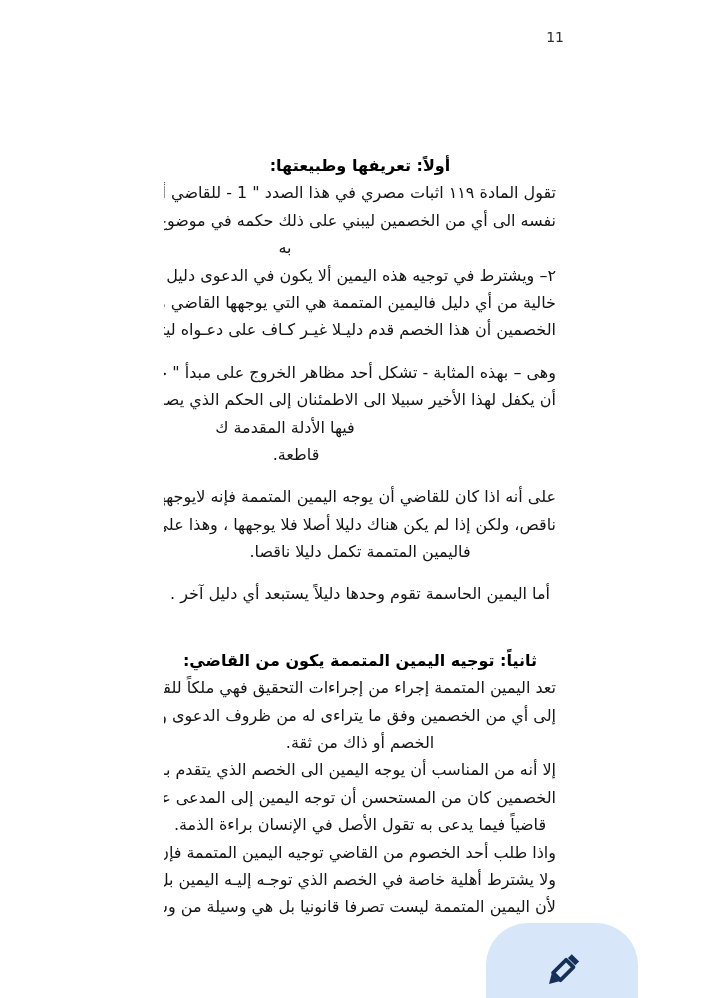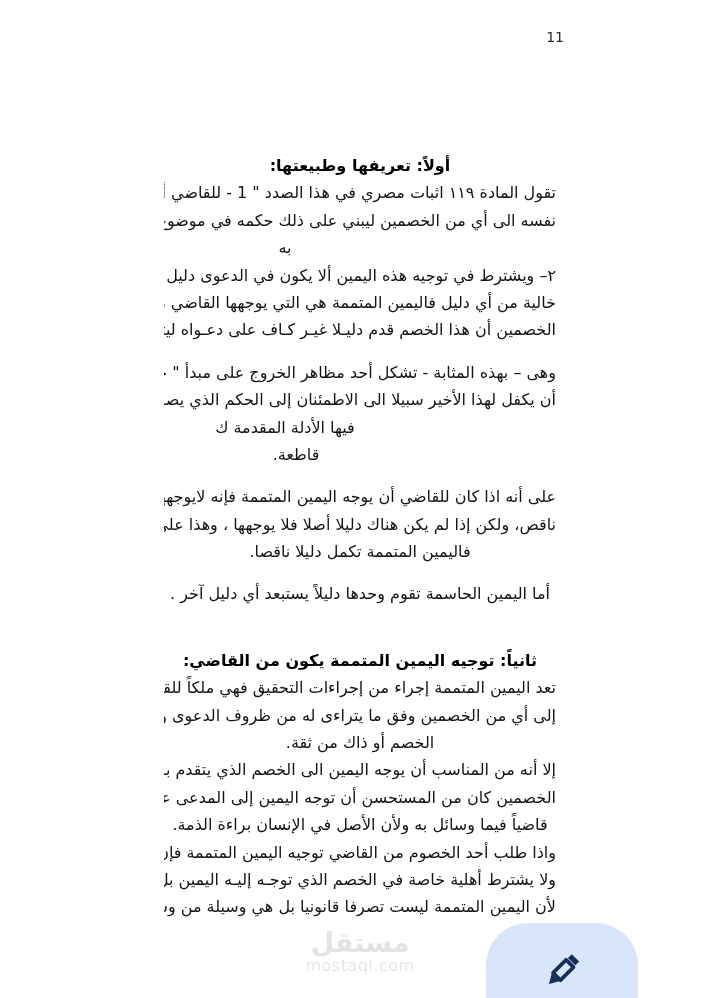--- a/index.html
+++ b/index.html
@@ -85,30 +85,26 @@
     <div class="ln">فاليمين المتممة تكمل دليلا ناقصا.</div>
     <div class="blank"></div>
     <div class="ln">أما اليمين الحاسمة تقوم وحدها دليلاً يستبعد أي دليل آخر .</div>
     <div class="blank"></div>
     <div class="ln h mt">ثانياً: توجيه اليمين المتممة يكون من القاضي:</div>
     <div class="ln">تعد اليمين المتممة إجراء من إجراءات التحقيق فهي ملكاً للقاضي يوجهها من تلقاء نفسه</div>
     <div class="ln">إلى أي من الخصمين وفق ما يتراءى له من ظروف الدعوى وتبعاً لما يوجبه مسلك هذا</div>
     <div class="ln">الخصم أو ذاك من ثقة.</div>
     <div class="ln">إلا أنه من المناسب أن يوجه اليمين الى الخصم الذي يتقدم بالأدلة الأقوى، وإذا تساوت أدلة</div>
     <div class="ln">الخصمين كان من المستحسن أن توجه اليمين إلى المدعى عليه حتى لا تجعل المدعى</div>
-    <div class="ln">قاضياً فيما وسائل به ولأن الأصل في الإنسان براءة الذمة.</div>
+    <div class="ln">قاضياً فيما يدعى به تقول الأصل في الإنسان براءة الذمة.</div>
     <div class="ln">واذا طلب أحد الخصوم من القاضي توجيه اليمين المتممة فإن القاضي لا يتقيد بطلبه بل</div>
     <div class="ln">ولا يشترط أهلية خاصة في الخصم الذي توجـه إليـه اليمين بل تكفي فيه أهلية التقاضي</div>
     <div class="ln">لأن اليمين المتممة ليست تصرفا قانونيا بل هي وسيلة من وسائل التحقيق والإثبات كما</div>
   </div>
 
-  <div class="watermark">
-    <span class="wm-ar">مستقل</span>
-    <span class="wm-en">mostaql.com</span>
-  </div>
 
   <button class="fab" aria-label="edit">
     <svg width="48" height="48" viewBox="0 0 24 24">
       <g transform="rotate(45 12 12)">
         <rect x="9.5" y="2.6" width="5.2" height="2.7" fill="#143059"></rect>
         <rect x="9.5" y="6.6" width="5.2" height="9.2" fill="none" stroke="#143059" stroke-width="1.9" stroke-linejoin="round"></rect>
         <path d="M9.3 16.6 L14.7 16.6 L12 21.2 Z" fill="#143059"></path>
       </g>
     </svg>
   </button>

